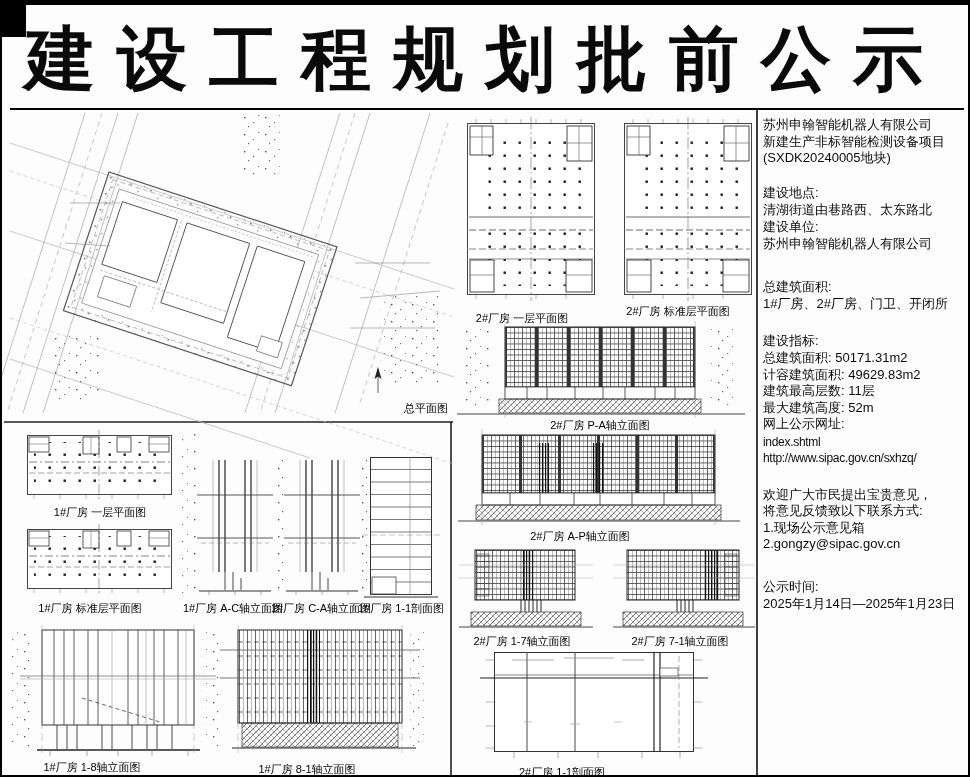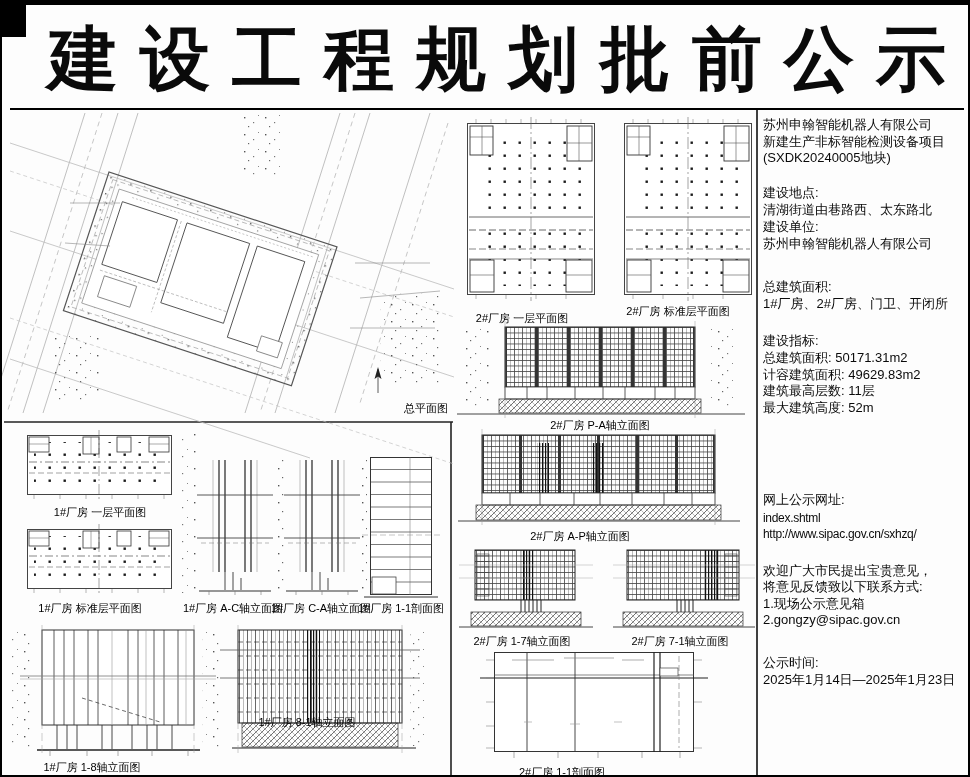--- a/index.html
+++ b/index.html
@@ -1,32 +1,32 @@
 <!DOCTYPE html>
 <html><head>
 <meta charset="utf-8">
 <style>
   *{margin:0;padding:0;box-sizing:border-box}
   html,body{width:970px;height:777px}
   body{background:#dcdcdc;font-family:"Liberation Sans",sans-serif}
   .page{position:relative;width:970px;height:777px;background:#fdfdfd;overflow:hidden;
         border:2px solid #000;border-top:5px solid #000}
-  .page-title{position:absolute;left:0;top:8px;width:100%;text-align:right;
+  .page-title{position:absolute;left:0;top:8px;width:100%;text-align:center;
         font-size:70px;font-weight:bold;letter-spacing:22px;color:#0a0a0a;white-space:nowrap;
         font-family:"Liberation Sans",sans-serif}
   .canvas{position:absolute;left:0;top:0}
   .dwg-label{position:absolute;font-size:11px;color:#000;white-space:nowrap;
         transform:translateX(-50%);font-family:"Liberation Sans",sans-serif}
   .dwg-label.noctr{transform:none}
   .info{position:absolute;left:761px;top:112px;width:203px;font-size:13px;line-height:16.5px;color:#0a0a0a}
   .info section{display:block}
   .info .h{margin-bottom:1px}
   .url{font-size:12px;letter-spacing:-0.3px}
   .mb18{margin-bottom:18px}.mb20{margin-bottom:20px}.mb26{margin-bottom:26px}
-  .mb28{}.mb76{margin-bottom:76px}
+  .mb28{}.mb76{}
 </style>
 </head>
 <body>
 
 <div class="page">
 
   <h1 class="page-title">建设工程规划批前公示</h1>
 
   <svg class="canvas" width="970" height="777" viewBox="0 0 970 777">
     <defs>
@@ -370,21 +370,21 @@
     </g>
   </svg>
 
   <div class="dwg-label noctr" style="left:402px;top:396px">总平面图</div>
   <div class="dwg-label" style="left:98px;top:500px">1#厂房 一层平面图</div>
   <div class="dwg-label" style="left:88px;top:596px">1#厂房 标准层平面图</div>
   <div class="dwg-label" style="left:231px;top:596px">1#厂房 A-C轴立面图</div>
   <div class="dwg-label" style="left:319px;top:596px">1#厂房 C-A轴立面图</div>
   <div class="dwg-label" style="left:399px;top:596px">1#厂房 1-1剖面图</div>
   <div class="dwg-label" style="left:90px;top:755px">1#厂房 1-8轴立面图</div>
-  <div class="dwg-label" style="left:305px;top:710px">1#厂房 8-1轴立面图</div>
+  <div class="dwg-label" style="left:305px;top:757px">1#厂房 8-1轴立面图</div>
   <div class="dwg-label" style="left:520px;top:306px">2#厂房 一层平面图</div>
   <div class="dwg-label" style="left:676px;top:299px">2#厂房 标准层平面图</div>
   <div class="dwg-label" style="left:598px;top:413px">2#厂房 P-A轴立面图</div>
   <div class="dwg-label" style="left:578px;top:524px">2#厂房 A-P轴立面图</div>
   <div class="dwg-label" style="left:520px;top:629px">2#厂房 1-7轴立面图</div>
   <div class="dwg-label" style="left:678px;top:629px">2#厂房 7-1轴立面图</div>
   <div class="dwg-label" style="left:560px;top:760px">2#厂房 1-1剖面图</div>
 
   <aside class="info">
     <section class="mb18">

